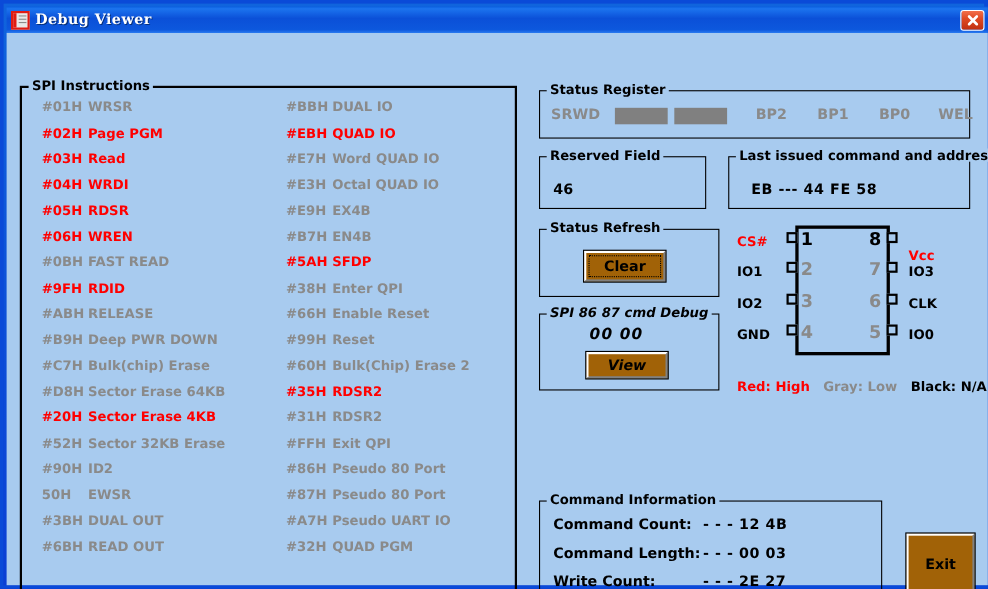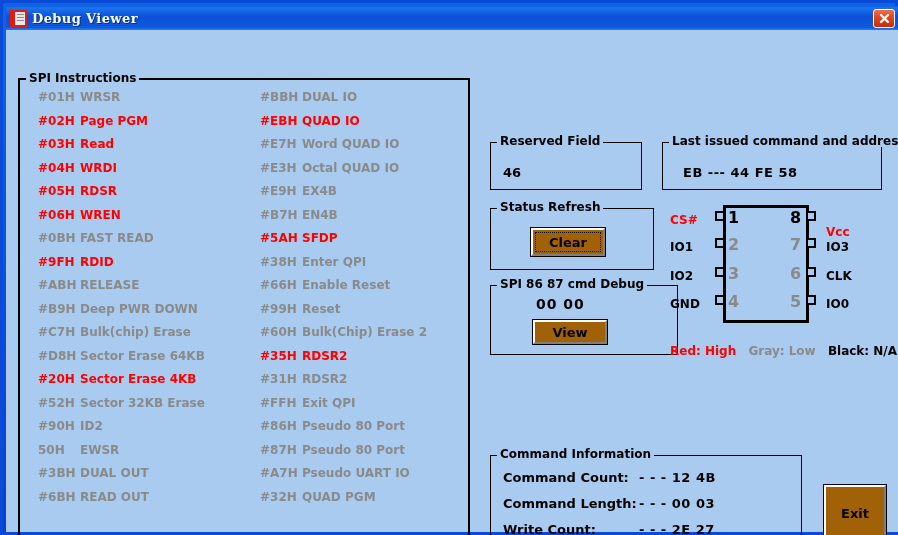--- a/index.html
+++ b/index.html
@@ -102,21 +102,21 @@
     font-family:"DejaVu Sans", sans-serif;
     display:flex;align-items:center;justify-content:center;
     cursor:pointer;
   }
   #clear-btn{left:40px;top:19px;width:74px;height:28px;}
   #clear-btn .focus{
     position:absolute;left:2px;top:2px;right:2px;bottom:2px;
     border:1px dotted #000;pointer-events:none;
   }
   
-  #debug-group{left:484px;top:255px;width:188px;height:70px;}
+  #debug-group{left:484px;top:255px;width:164px;height:70px;font-style:italic;}
   #debug-val{position:absolute;left:45px;top:10px;font-size:14px;font-weight:bold;color:#000;font-family:"DejaVu Sans",sans-serif;letter-spacing:1px;}
   #view-btn{left:42px;top:34px;width:74px;height:24px;}
   
   #chip{
     position:absolute;left:717px;top:175px;width:86px;height:118px;
     box-sizing:border-box;border:3px solid #000;
   }
   .pinnum{
     position:absolute;font-size:16px;font-weight:bold;
     font-family:"DejaVu Sans", sans-serif;line-height:16px;
@@ -224,20 +224,32 @@
           <div class="instr gray" style="left: 240px; top: 292px;"><span class="op">#31H</span><span>RDSR2</span></div>
           <div class="instr gray" style="left: 240px; top: 315.5px;"><span class="op">#FFH</span><span>Exit QPI</span></div>
           <div class="instr gray" style="left: 240px; top: 339px;"><span class="op">#86H</span><span>Pseudo 80 Port</span></div>
           <div class="instr gray" style="left: 240px; top: 362.5px;"><span class="op">#87H</span><span>Pseudo 80 Port</span></div>
           <div class="instr gray" style="left: 240px; top: 386px;"><span class="op">#A7H</span><span>Pseudo UART IO</span></div>
           <div class="instr gray" style="left: 240px; top: 409.5px;"><span class="op">#32H</span><span>QUAD PGM</span></div>
         </div>
 
     </div>
 
+    <div class="group" id="status-group">
+      <span class="legend">Status Register</span>
+      <div id="sr-bits">
+          <div class="sr-bit" style="left: 10px;">SRWD</div>
+          <div class="sr-mask" style="left: 68px; width: 48px;"></div>
+          <div class="sr-mask" style="left: 122px; width: 48px;"></div>
+          <div class="sr-bit" style="left: 196px;">BP2</div>
+          <div class="sr-bit" style="left: 252px;">BP1</div>
+          <div class="sr-bit" style="left: 308px;">BP0</div>
+          <div class="sr-bit" style="left: 362px;">WEL</div>
+        </div>
+    </div>
 
     <div class="group" id="reserved-group">
       <span class="legend">Reserved Field</span>
       <div id="reserved-val">46</div>
     </div>
 
     <div class="group" id="last-group">
       <span class="legend">Last  issued command and address</span>
       <div id="last-val">EB --- 44 FE 58</div>
     </div>

